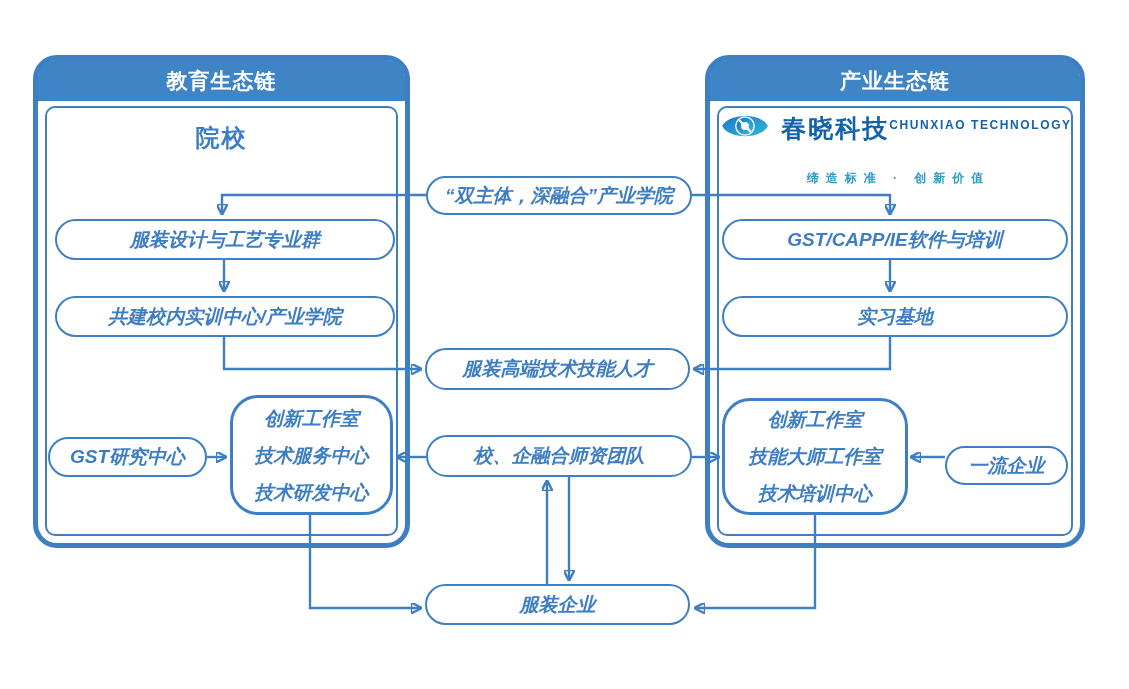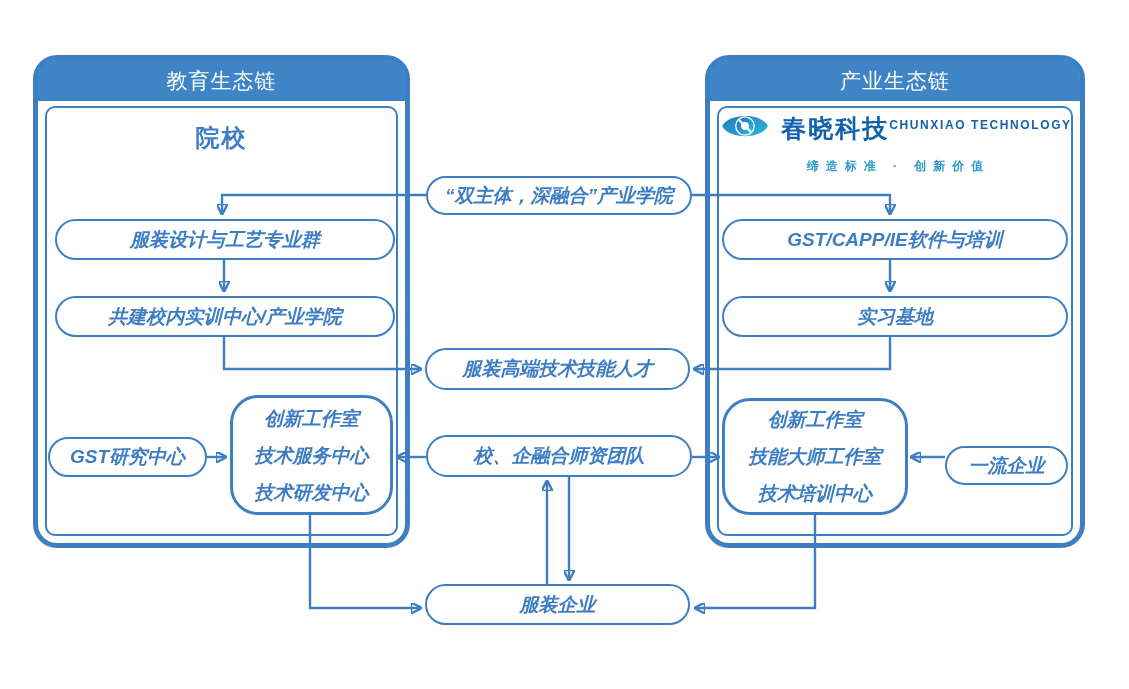--- a/index.html
+++ b/index.html
@@ -6,21 +6,21 @@
     --blue:#3E7FC4;
     --text-blue:#3C7DC3;
     --header-fill:#3F85C5;
   }
   html,body{margin:0;padding:0;background:#fff;}
   body{font-family:"Liberation Sans","DejaVu Sans",sans-serif;}
   #stage{position:relative;width:1129px;height:689px;background:#fff;overflow:hidden;}
 
   .panel{position:absolute;box-sizing:border-box;border:5px solid var(--blue);border-radius:24px;z-index:1;background:transparent;}
   .panel-header{height:41px;background:var(--header-fill);border-radius:17px 17px 0 0;color:#fff;
-    font-size:21px;font-weight:normal;display:flex;align-items:center;justify-content:center;letter-spacing:1px;}
+    font-size:21px;font-weight:bold;display:flex;align-items:center;justify-content:center;letter-spacing:1px;}
   .panel-inner{position:absolute;left:7px;right:7px;top:46px;bottom:7px;box-sizing:border-box;
     border:2.5px solid var(--blue);border-radius:10px;}
 
   .pill,.bigbox{position:absolute;box-sizing:border-box;background:#fff;border:2.5px solid var(--blue);
     color:var(--text-blue);font-weight:bold;display:flex;align-items:center;justify-content:center;
     text-align:center;z-index:3;font-style:italic;}
   .pill{border-radius:22px;font-size:19px;}
   .bigbox{border:3px solid var(--blue);border-radius:28px;font-size:19px;flex-direction:column;line-height:37px;}
 
   .big-title{position:absolute;z-index:3;color:var(--text-blue);font-weight:bold;font-size:24px;
@@ -28,21 +28,21 @@
 
   #connectors{position:absolute;left:0;top:0;z-index:2;}
   #connectors path{fill:none;stroke:var(--blue);stroke-width:2.4;}
 
   .logo-block{position:absolute;left:705px;top:106px;width:380px;display:flex;flex-direction:column;
     align-items:center;z-index:3;}
   .logo-row{display:flex;align-items:center;gap:9px;}
   .logo-texts{display:flex;flex-direction:row;align-items:flex-start;}
   .logo-name{font-size:25px;font-weight:bold;color:#1261AD;letter-spacing:2px;line-height:26px;}
   .logo-sub{font-size:12px;font-weight:bold;color:#1261AD;letter-spacing:1.6px;margin-top:3px;}
-  .logo-tagline{margin-top:8px;font-size:12px;font-weight:bold;color:#2E9BC8;letter-spacing:7px;text-indent:7px;}
+  .logo-tagline{margin-top:20px;font-size:12px;font-weight:bold;color:#2E9BC8;letter-spacing:7px;text-indent:7px;}
 </style>
 </head>
 <body>
 
 <div id="stage">
 
   <div class="panel" style="left:33px;top:55px;width:377px;height:493px;">
     <div class="panel-header">教育生态链</div>
     <div class="panel-inner"></div>
   </div>

